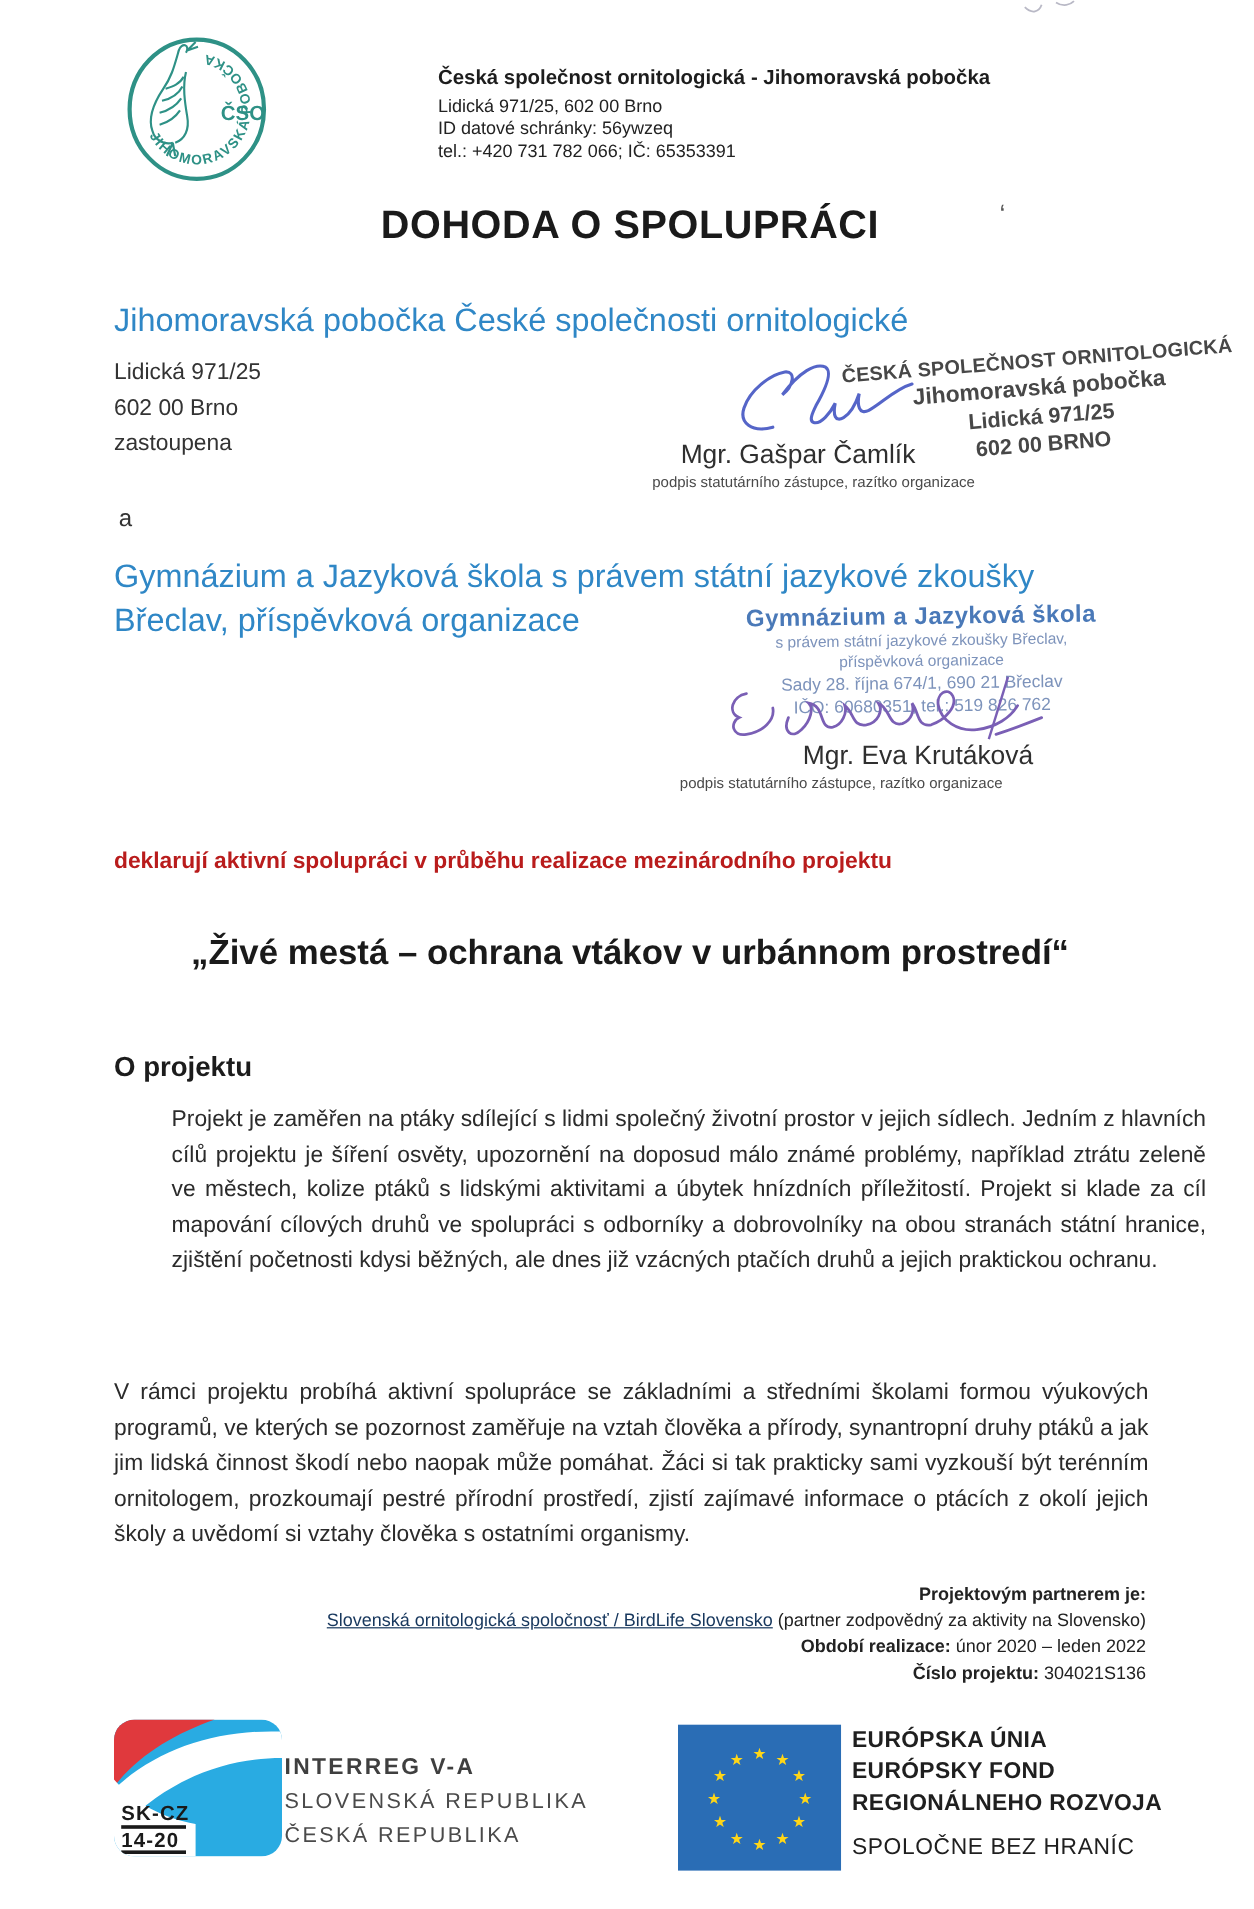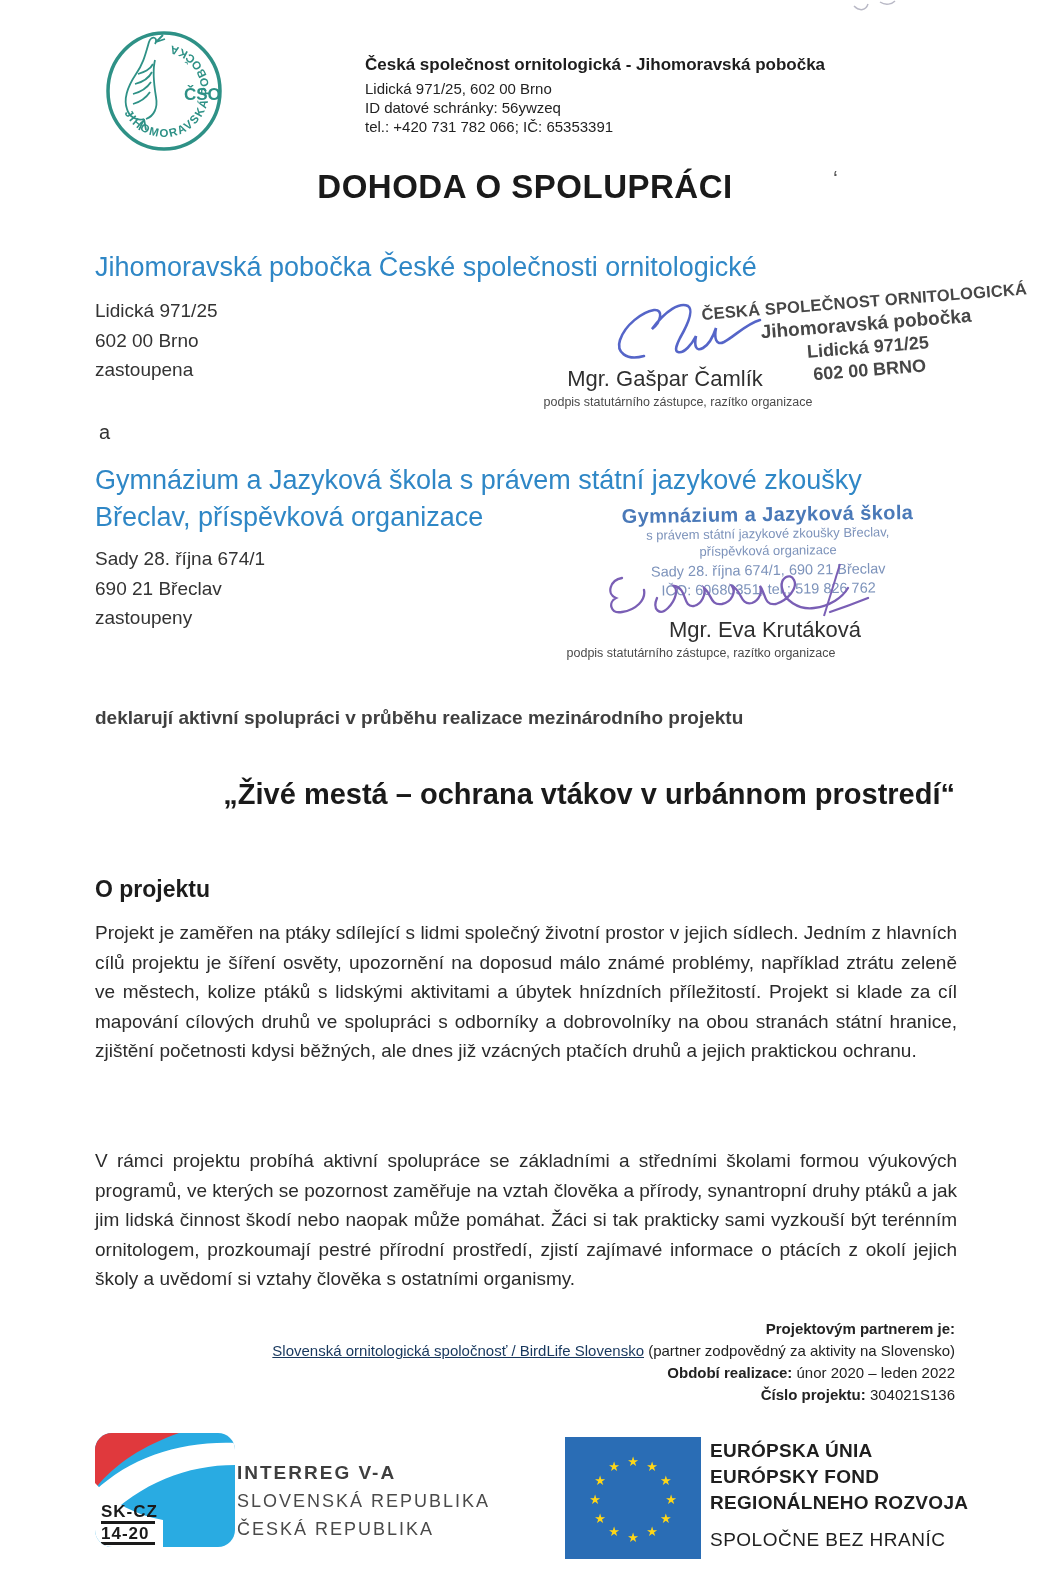--- a/index.html
+++ b/index.html
@@ -49,25 +49,25 @@
   .stamp2{left:588px;top:503px;width:360px;text-align:center;color:#7d93bb;transform:rotate(-0.8deg);}
   .stamp2 .s2a{font-size:20px;font-weight:bold;color:#4a79b8;letter-spacing:.4px;}
   .stamp2 .s2b,.stamp2 .s2c{font-size:13px;line-height:16.5px;}
   .stamp2 .s2d{font-size:14.5px;line-height:19px;margin-top:2px;}
   .stamp2 .s2e{font-size:14.5px;line-height:19px;}
   .sig2{left:600px;top:556px;}
   .name2{left:630px;top:617px;width:270px;text-align:center;font-size:22px;color:#2f2f2f;}
   .cap2{left:556px;top:646px;width:290px;text-align:center;font-size:12.5px;color:#4a4a4a;}
 
   
-  .declaration{left:95px;top:707px;width:860px;font-size:19px;font-weight:bold;color:#404040;}
-  .quote{left:95px;top:778px;width:860px;text-align:right;font-size:29px;font-weight:bold;color:#1a1a1a;}
+  .declaration{left:95px;top:707px;width:860px;font-size:19px;font-weight:bold;color:#b91c1c;}
+  .quote{left:95px;top:778px;width:860px;text-align:center;font-size:29px;font-weight:bold;color:#1a1a1a;}
   .sec-h{left:95px;width:860px;font-size:23px;font-weight:bold;color:#1c1c1c;}
   .about-h{top:876px;}
-  .about-t{top:918px;}
+  .about-t{top:918px;margin-left:48px;}
   .evvo-h{top:1102px;}
   .evvo-t{top:1146px;}
   .body-t{left:95px;width:862px;font-size:19px;line-height:29.5px;color:#2b2b2b;
     text-align:justify;}
 
   
   .partner{left:95px;top:1318px;width:860px;text-align:right;font-size:15px;line-height:22px;color:#222;}
   .partner .b{font-weight:bold;}
   .partner-link{color:#17375d;text-decoration:underline;cursor:pointer;}
 
@@ -131,25 +131,20 @@
     <path d="M36,62 C18,67 8,58 12,46 C17,31 34,18 46,16 C56,15 53,28 44,35 C58,16 72,8 80,12 C86,16 80,30 72,44 C69,50 66,57 70,58 C76,60 84,50 88,42 C86,52 88,58 95,54 C102,50 106,40 108,34 C106,44 108,52 116,48 C127,42 138,30 152,26" stroke="#5565c8" fill="none" stroke-width="2.6" stroke-linecap="round"></path>
   </svg>
   <div class="abs name1">Mgr. Gašpar Čamlík</div>
   <div class="abs cap1">podpis statutárního zástupce, razítko organizace</div>
 
   <div class="abs connector">a</div>
 
   <div class="abs blue-h p2-h">
     <div>Gymnázium a Jazyková škola s právem státní jazykové zkoušky</div>
     <div>Břeclav, příspěvková organizace</div>
-  </div>
-  <div class="abs addr p2-addr">
-    <div>Sady 28. října 674/1</div>
-    <div>690 21 Břeclav</div>
-    <div>zastoupeny</div>
   </div>
 
   <div class="abs stamp2">
     <div class="s2a">Gymnázium a Jazyková škola</div>
     <div class="s2b">s právem státní jazykové zkoušky Břeclav,</div>
     <div class="s2c">příspěvková organizace</div>
     <div class="s2d">Sady 28. října 674/1, 690 21 Břeclav</div>
     <div class="s2e">IČO: 60680351, tel.: 519 826 762</div>
   </div>
 

